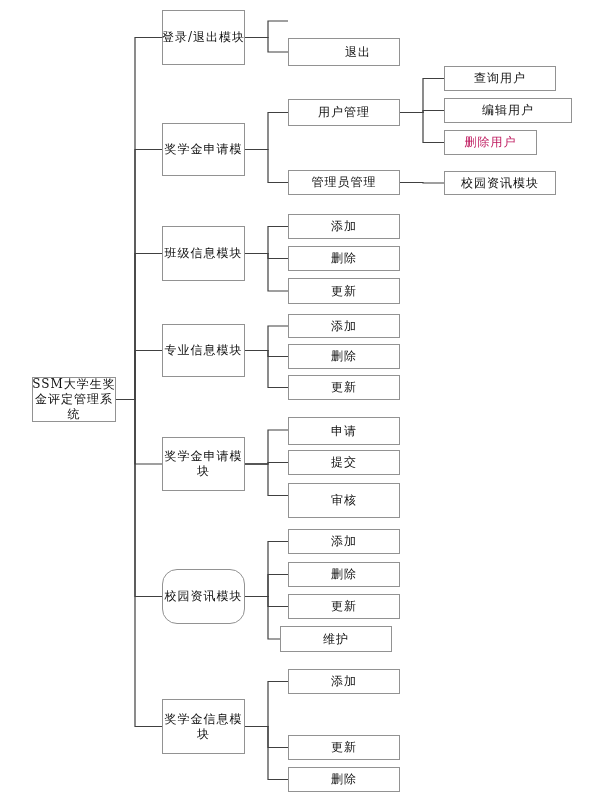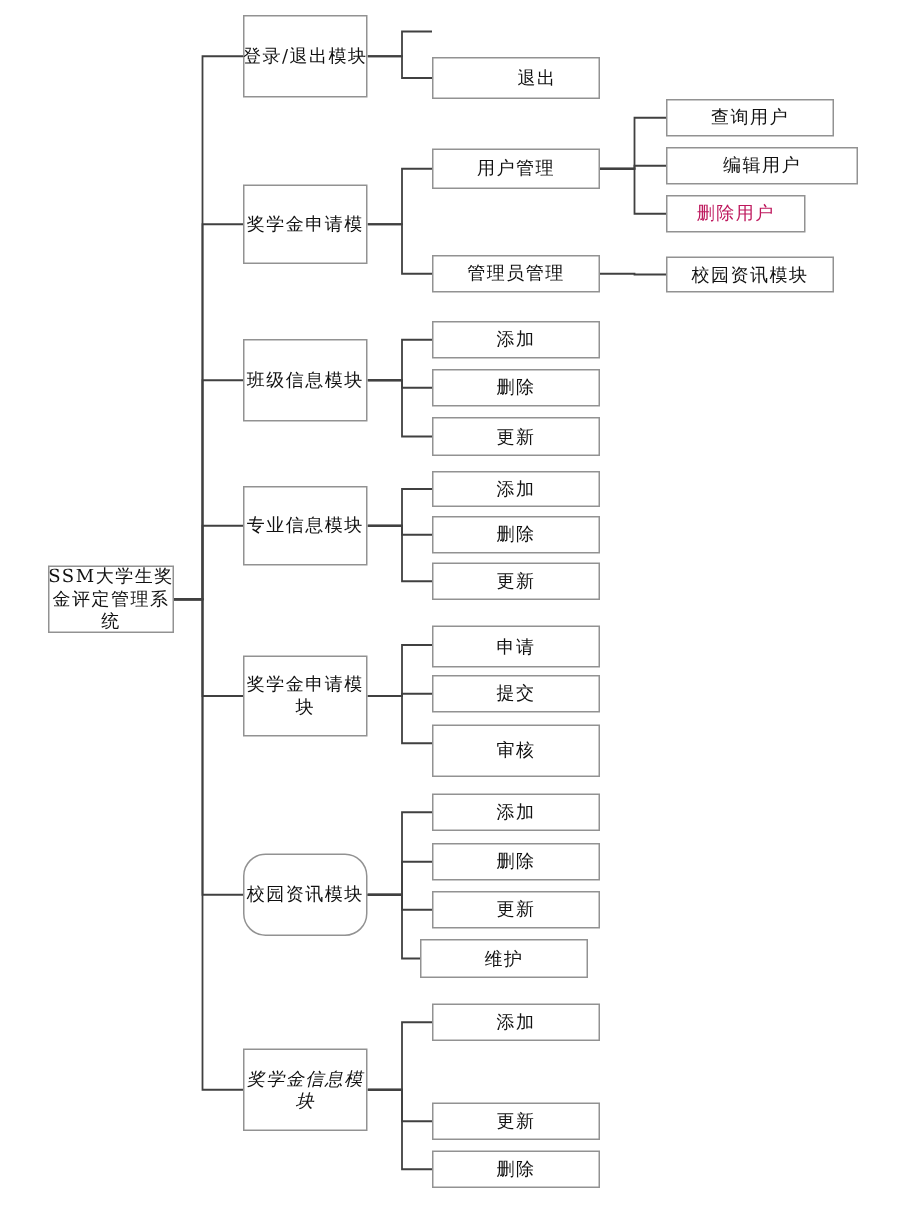--- a/index.html
+++ b/index.html
@@ -79,21 +79,21 @@
 <div class="node" style="left: 32px; top: 377px; width: 84px; height: 45px; border-color: rgb(146, 146, 146); color: rgb(17, 17, 17); text-align: center;">SSM大学生奖
 金评定管理系
 统</div>
     <div class="node" style="left: 162px; top: 10px; width: 83px; height: 55px; border-color: rgb(146, 146, 146); color: rgb(17, 17, 17);">登录/退出模块</div>
     <div class="node" style="left: 162px; top: 123px; width: 83px; height: 53px; border-color: rgb(146, 146, 146); color: rgb(17, 17, 17);">奖学金申请模</div>
     <div class="node" style="left: 162px; top: 226px; width: 83px; height: 55px; border-color: rgb(146, 146, 146); color: rgb(17, 17, 17);">班级信息模块</div>
     <div class="node" style="left: 162px; top: 324px; width: 83px; height: 53px; border-color: rgb(146, 146, 146); color: rgb(17, 17, 17);">专业信息模块</div>
     <div class="node" style="left: 162px; top: 437px; width: 83px; height: 54px; border-color: rgb(146, 146, 146); color: rgb(17, 17, 17);">奖学金申请模
 块</div>
     <div class="node" style="left: 162px; top: 569px; width: 83px; height: 55px; border-color: rgb(146, 146, 146); color: rgb(17, 17, 17); border-radius: 15px;">校园资讯模块</div>
-    <div class="node" style="left: 162px; top: 699px; width: 83px; height: 55px; border-color: rgb(146, 146, 146); color: rgb(17, 17, 17); font-style: italic;">奖学金信息模
+    <div class="node" style="left: 162px; top: 699px; width: 83px; height: 55px; border-color: rgb(146, 146, 146); color: rgb(17, 17, 17);">奖学金信息模
 块</div>
     <div class="node" style="left: 288px; top: 38px; width: 112px; height: 28px; border-color: rgb(146, 146, 146); color: rgb(17, 17, 17); padding-left: 28px;">退出</div>
     <div class="node" style="left: 288px; top: 170px; width: 112px; height: 25px; border-color: rgb(146, 146, 146); color: rgb(17, 17, 17);">管理员管理</div>
     <div class="node" style="left: 288px; top: 99px; width: 112px; height: 27px; border-color: rgb(146, 146, 146); color: rgb(17, 17, 17);">用户管理</div>
     <div class="node" style="left: 288px; top: 214px; width: 112px; height: 25px; border-color: rgb(146, 146, 146); color: rgb(17, 17, 17);">添加</div>
     <div class="node" style="left: 288px; top: 246px; width: 112px; height: 25px; border-color: rgb(146, 146, 146); color: rgb(17, 17, 17);">删除</div>
     <div class="node" style="left: 288px; top: 278px; width: 112px; height: 26px; border-color: rgb(146, 146, 146); color: rgb(17, 17, 17);">更新</div>
     <div class="node" style="left: 288px; top: 314px; width: 112px; height: 24px; border-color: rgb(146, 146, 146); color: rgb(17, 17, 17);">添加</div>
     <div class="node" style="left: 288px; top: 344px; width: 112px; height: 25px; border-color: rgb(146, 146, 146); color: rgb(17, 17, 17);">删除</div>
     <div class="node" style="left: 288px; top: 375px; width: 112px; height: 25px; border-color: rgb(146, 146, 146); color: rgb(17, 17, 17);">更新</div>

